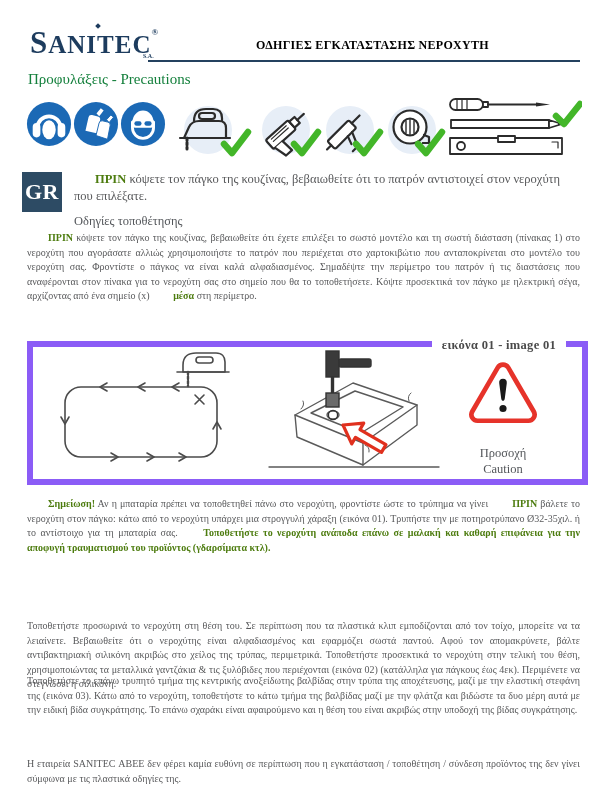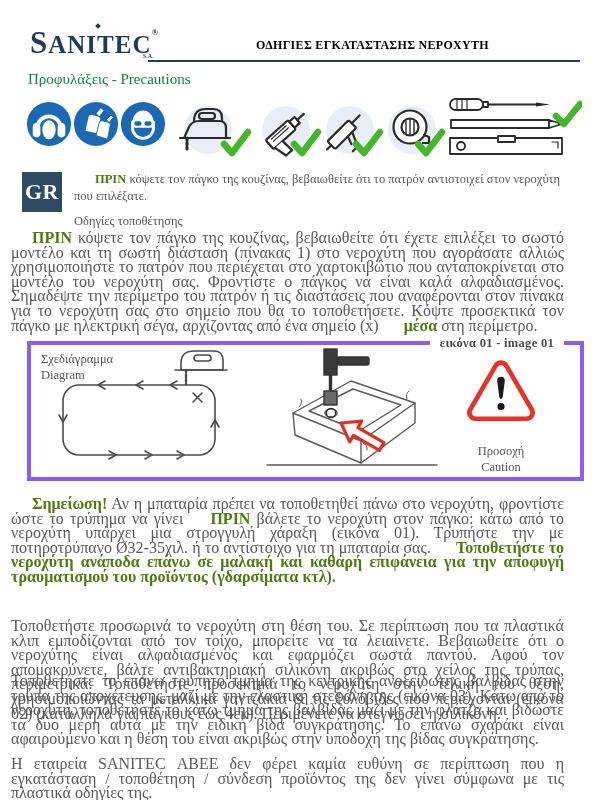--- a/index.html
+++ b/index.html
@@ -26,32 +26,32 @@
 
   
   .gr-badge{position:absolute;left:22px;top:172px;width:40px;height:40px;background:#2d4b64;
             color:#fff;display:flex;align-items:center;justify-content:center;
             font-size:22px;font-weight:bold;letter-spacing:.5px;}
   .gr-text{position:absolute;left:74px;top:171px;width:506px;font-size:12.5px;
            line-height:17px;color:#58595b;}
   .instr-heading{position:absolute;left:74px;top:214px;font-size:12.5px;color:#53565a;}
 
   
-  .par{position:absolute;left:11px;width:553px;font-size:16px;line-height:14.6px;
+  .par{position:absolute;left:27px;width:553px;font-size:10px;line-height:14.6px;
        color:#58595b;text-align:justify;}
   .b{font-weight:bold;color:#4d7c0f;margin-left:21px;}
   #p1{top:231px;}
   #p2{top:497px;}
   #p3{top:582px;margin-top:37px;}
   #p4{top:674px;}
   #footer-par{top:757px;}
 
   
   .figure{position:absolute;left:27px;top:341px;width:549px;height:132px;
-          border:4px solid #8b5cf6;}
+          border:6px solid #8b5cf6;}
   .figure-label{position:absolute;top:-9px;right:16px;background:#fff;padding:0 10px;
                 font-weight:bold;font-size:12.5px;color:#4a4a4a;letter-spacing:.3px;}
   .diagram-label{position:absolute;left:10px;top:6px;font-size:12.5px;line-height:16px;color:#53565a;}
   .path-svg{position:absolute;left:22px;top:2px;}
   .mid-svg{position:absolute;left:232px;top:2px;}
   .caution{position:absolute;left:408px;top:12px;width:124px;text-align:center;}
   .caution-text{font-size:12.5px;line-height:16px;color:#53565a;margin-top:16px;}
 </style>
 </head>
 <body>
@@ -174,24 +174,20 @@
 
   <div class="gr-badge">GR</div>
   <div class="gr-text"><span class="b">ΠΡΙΝ</span><span> κόψετε τον πάγκο της κουζίνας, βεβαιωθείτε ότι το πατρόν αντιστοιχεί στον νεροχύτη που επιλέξατε.</span></div>
 
   <div class="instr-heading">Οδηγίες τοποθέτησης</div>
 
   <div class="par" id="p1"><span class="b">ΠΡΙΝ</span><span> κόψετε τον πάγκο της κουζίνας, βεβαιωθείτε ότι έχετε επιλέξει το σωστό μοντέλο και τη σωστή διάσταση (πίνακας 1) στο νεροχύτη που αγοράσατε αλλιώς χρησιμοποιήστε το πατρόν που περιέχεται στο χαρτοκιβώτιο που ανταποκρίνεται στο μοντέλο του νεροχύτη σας. Φροντίστε ο πάγκος να είναι καλά αλφαδιασμένος. Σημαδέψτε την περίμετρο του πατρόν ή τις διαστάσεις που αναφέρονται στον πίνακα για το νεροχύτη σας στο σημείο που θα το τοποθετήσετε. Κόψτε προσεκτικά τον πάγκο με ηλεκτρική σέγα, αρχίζοντας από ένα σημείο (x) </span><span class="b">μέσα</span><span> στη περίμετρο.</span></div>
 
   <div class="figure">
     <div class="figure-label">εικόνα 01 - image 01</div>
-    <div class="diagram-label">
-      <div>Σχεδιάγραμμα</div>
-      <div>Diagram</div>
-    </div>
 
     <svg class="path-svg" width="210" height="128" viewBox="0 0 210 128">
       <g fill="none" stroke="#4b4b4b" stroke-width="1.6" stroke-linecap="round" stroke-linejoin="round">
         <rect x="10" y="38" width="152" height="70" rx="16"></rect>
 
         <path d="M128 16 c0-9 6-12 13-12 h20 c6 0 9 4 9 9 v10 h-42 z" fill="#fff"></path>
         <rect x="141" y="8" width="17" height="6" rx="3" fill="#fff"></rect>
         <path d="M122 23 h52"></path>
         <path d="M133 23 v14" stroke-dasharray="2.5 2" stroke-width="2.4"></path>
 

